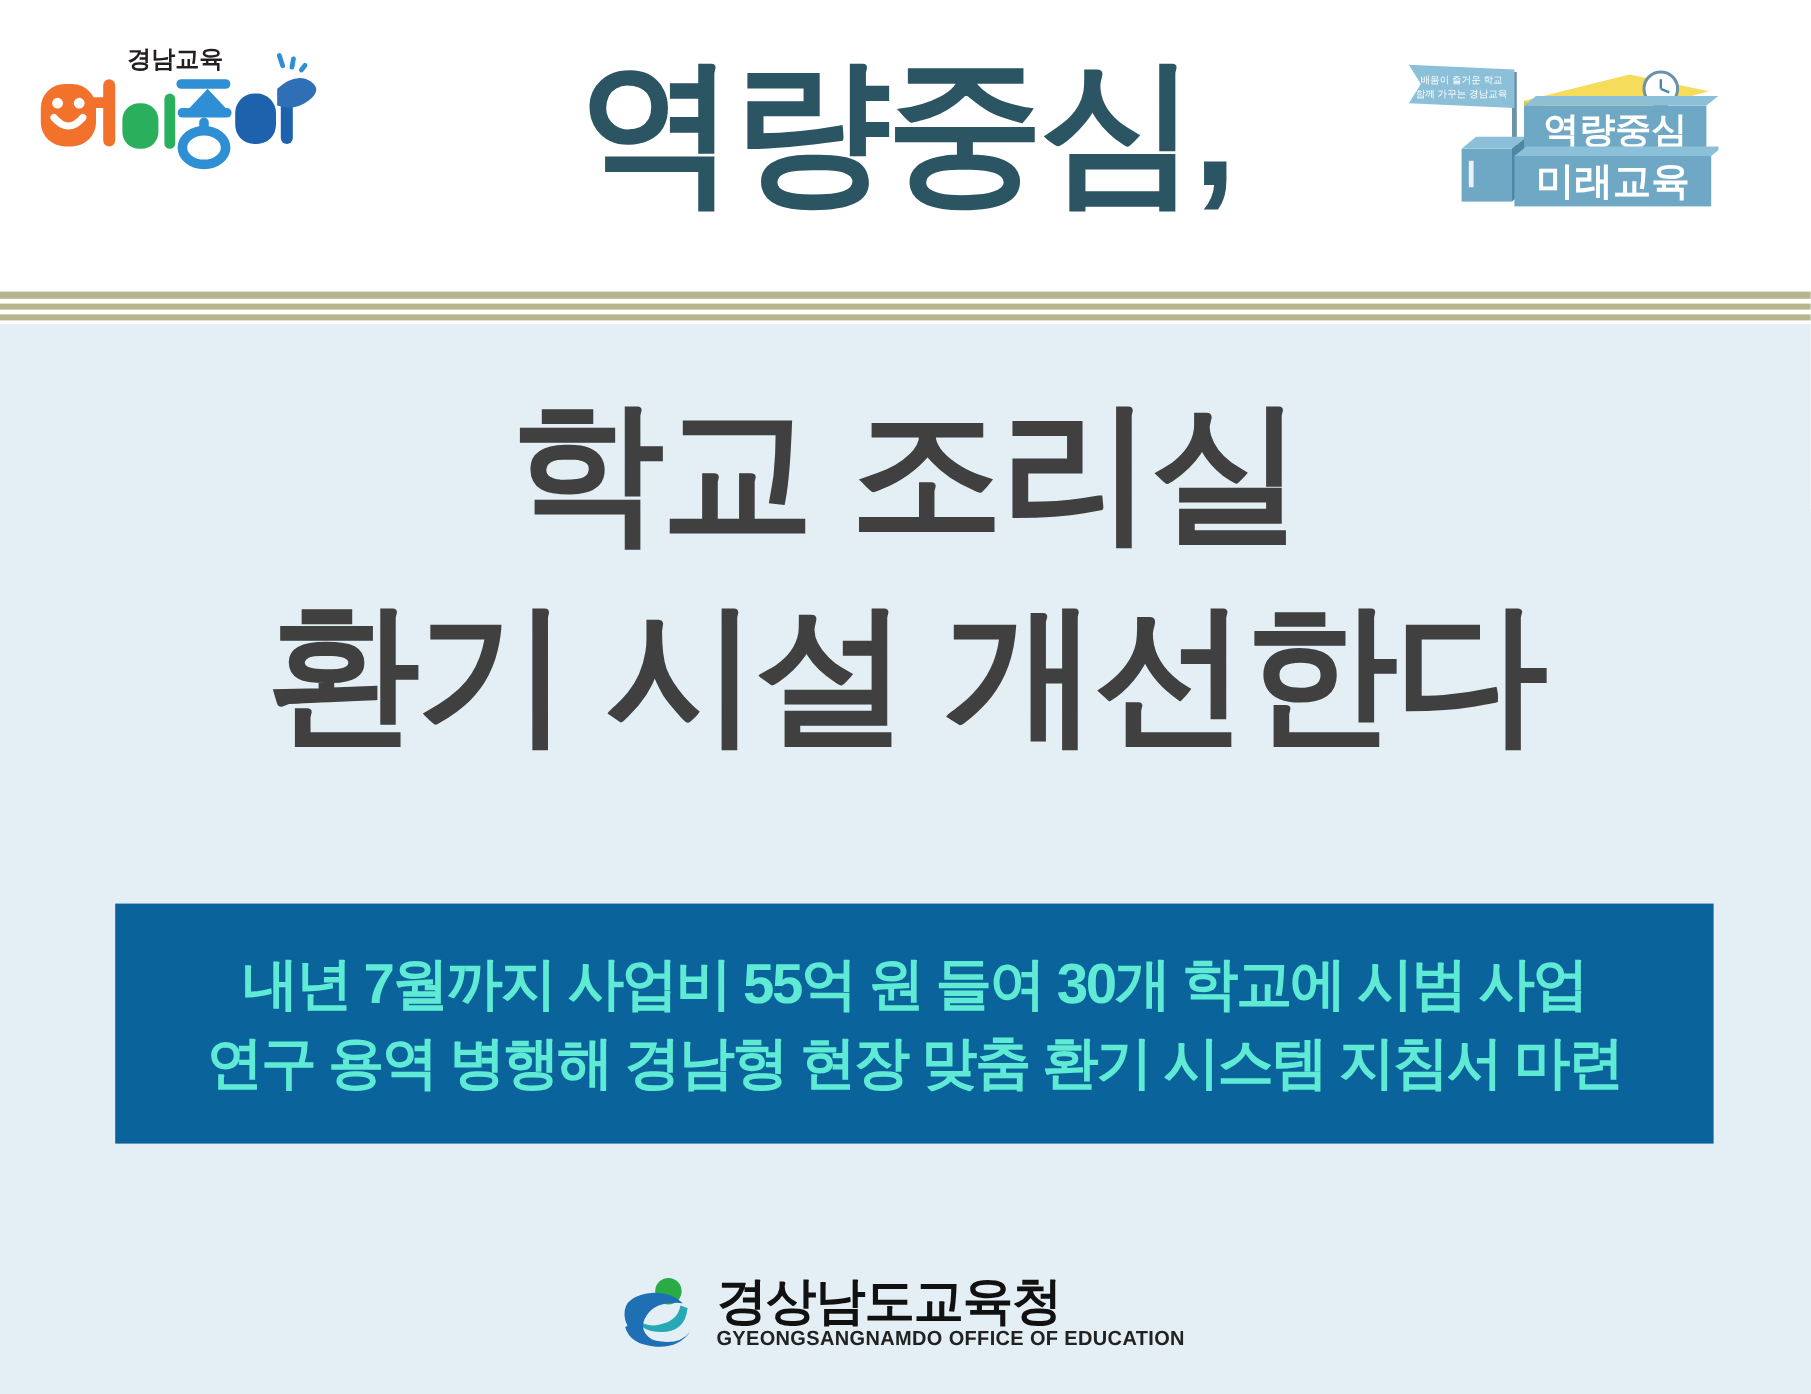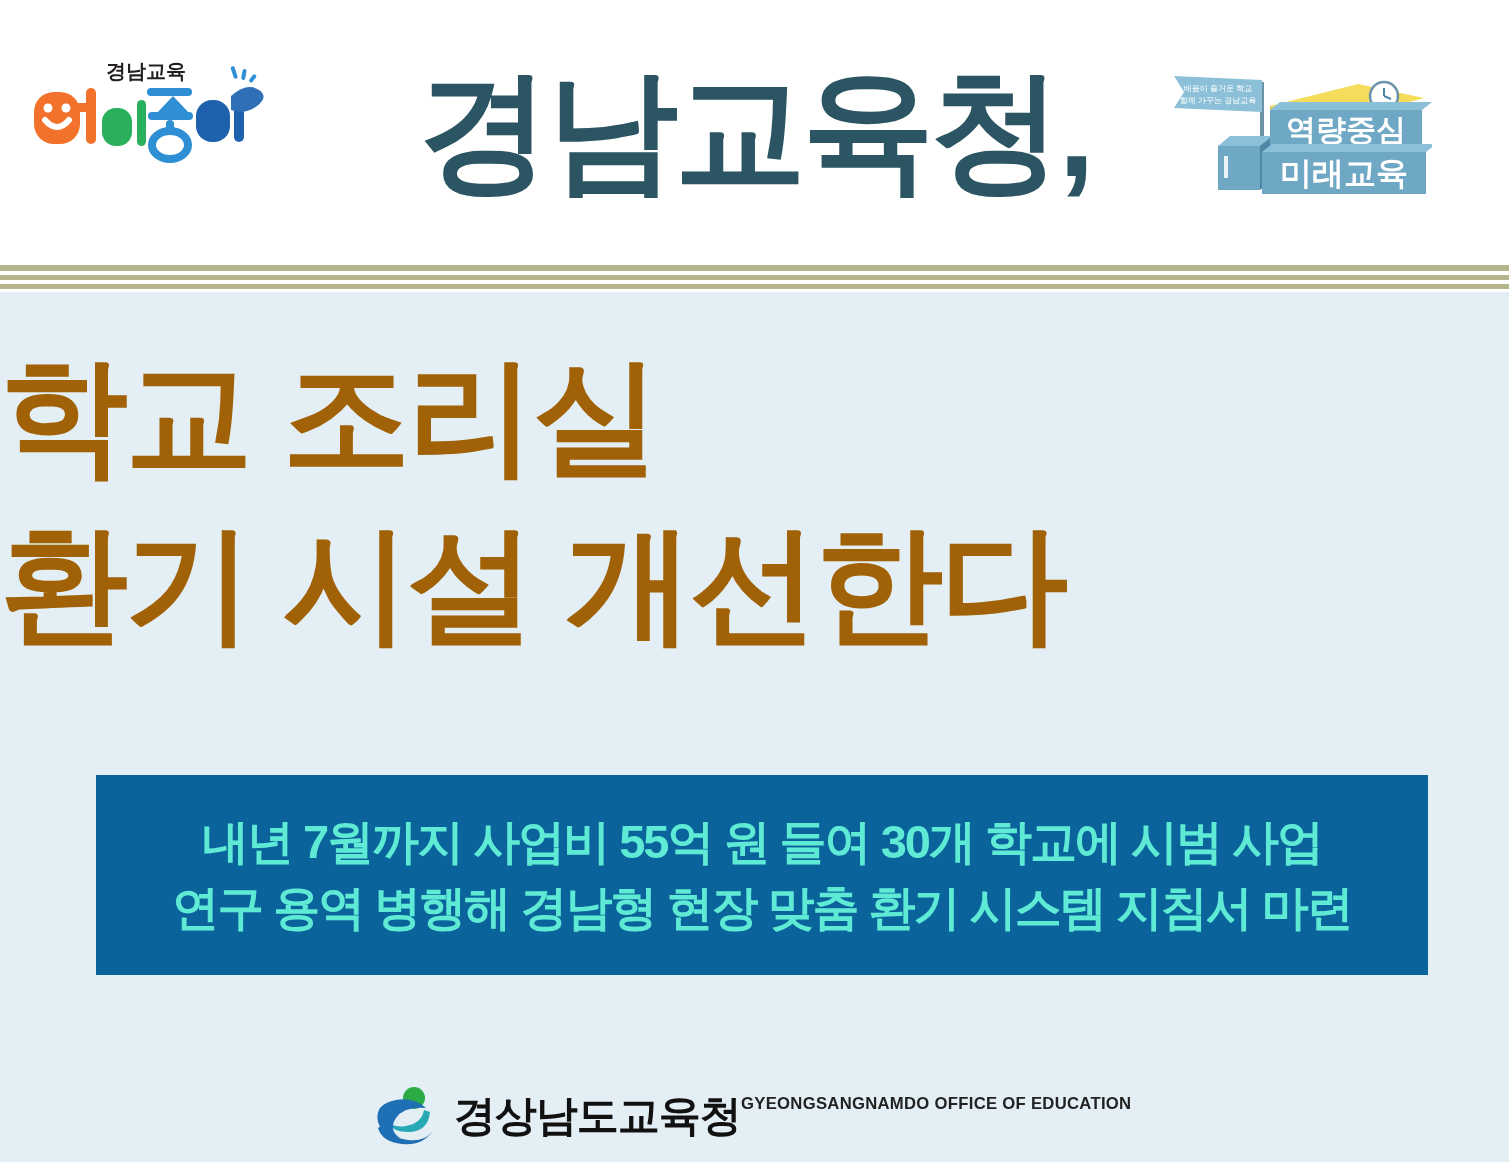--- a/index.html
+++ b/index.html
@@ -11,21 +11,20 @@
     height: 1162px;
     overflow: hidden;
     font-family: "Liberation Sans", "DejaVu Sans", sans-serif;
     background: #ffffff;
   }
   #page {
     position: relative;
     width: 1509px;
     height: 966px;
     background: #ffffff;
-    margin-top: 22px;
   }
 
   
   #header {
     position: absolute;
     left: 0; top: 0;
     width: 1509px;
     height: 240px;
     background: #ffffff;
   }
@@ -78,21 +77,22 @@
     left: 0; top: 270px;
     width: 1509px;
     height: 892px;
     background: #e3eff4;
   }
 
   #main-title {
     position: absolute;
     left: 0; top: 40px;
     width: 1509px;
-    color: #a16207;
+    text-align: center;
+    color: #404040;
     font-weight: bold;
     letter-spacing: -3px;
   }
   #main-title .tline {
     display: block;
     font-size: 128px;
     line-height: 168px;
     white-space: nowrap;
   }
 
@@ -129,21 +129,21 @@
     justify-content: center;
     gap: 12px;
   }
   #footer-logo .mark {
     width: 72px;
     height: 68px;
     flex: none;
   }
   #footer-logo .wordmark {
     display: flex;
-    flex-direction: row;
+    flex-direction: column;
     align-items: flex-start;
   }
   #footer-logo .ko {
     font-size: 42px;
     line-height: 44px;
     font-weight: bold;
     color: #111111;
     letter-spacing: -1px;
     white-space: nowrap;
   }
@@ -199,21 +199,21 @@
         </g>
 
         <g>
           <rect x="178" y="50" width="34" height="42" rx="16" fill="#1e62ae"></rect>
           <rect x="216" y="44" width="10" height="48" rx="5" fill="#1e62ae"></rect>
           <path d="M213 46 q16 -14 28 -6 q10 7 -2 16 q-12 9 -26 4 z" fill="#2f6fb5"></path>
         </g>
       </svg>
     </div>
 
-    <div id="header-title">경남교육청,</div>
+    <div id="header-title">역량중심,</div>
 
     <div id="header-logo-right">
       <svg viewBox="0 0 270 145" width="270" height="145">
 
         <rect x="98" y="22" width="4" height="82" fill="#6b93a8"></rect>
 
         <path d="M12 16 L100 20 L100 52 L12 48 L22 32 Z" fill="#8cc0d8"></path>
         <text x="56" y="31" font-family="'Liberation Sans', sans-serif" font-size="8" fill="#ffffff" text-anchor="middle">배움이 즐거운 학교</text>
         <text x="56" y="43" font-family="'Liberation Sans', sans-serif" font-size="8" fill="#ffffff" text-anchor="middle">함께 가꾸는 경남교육</text>
 

